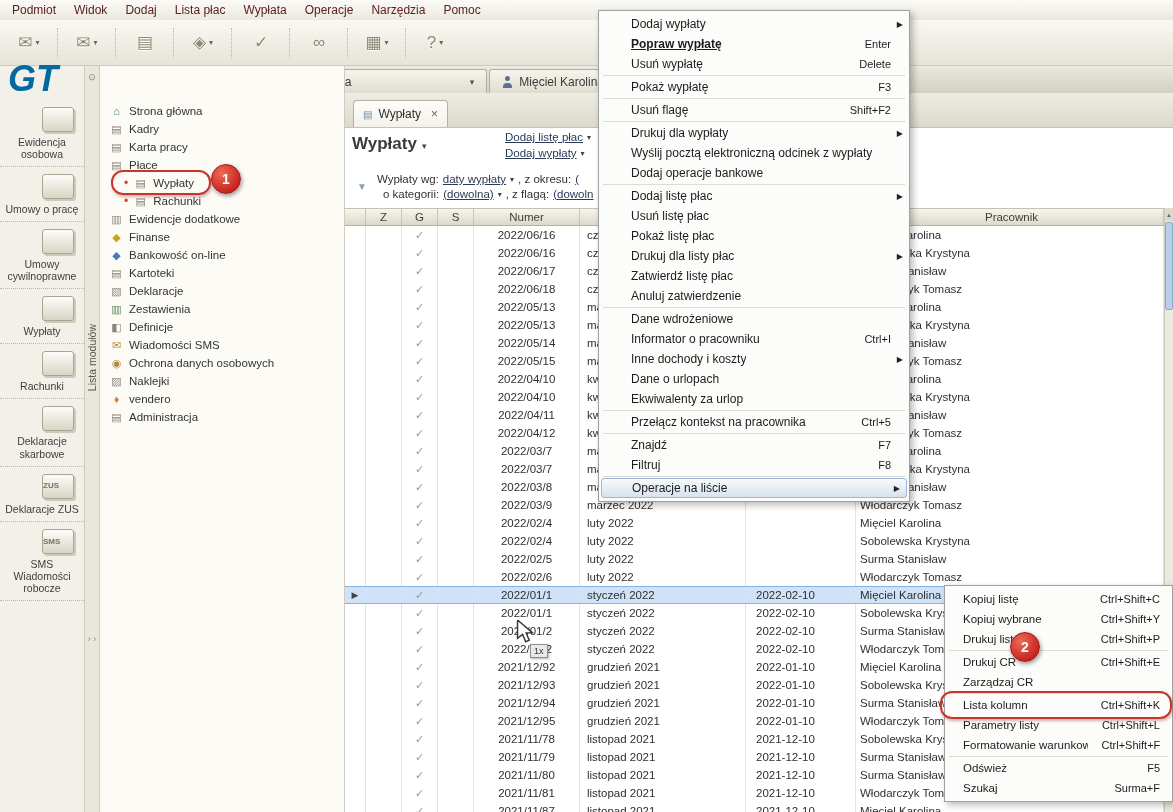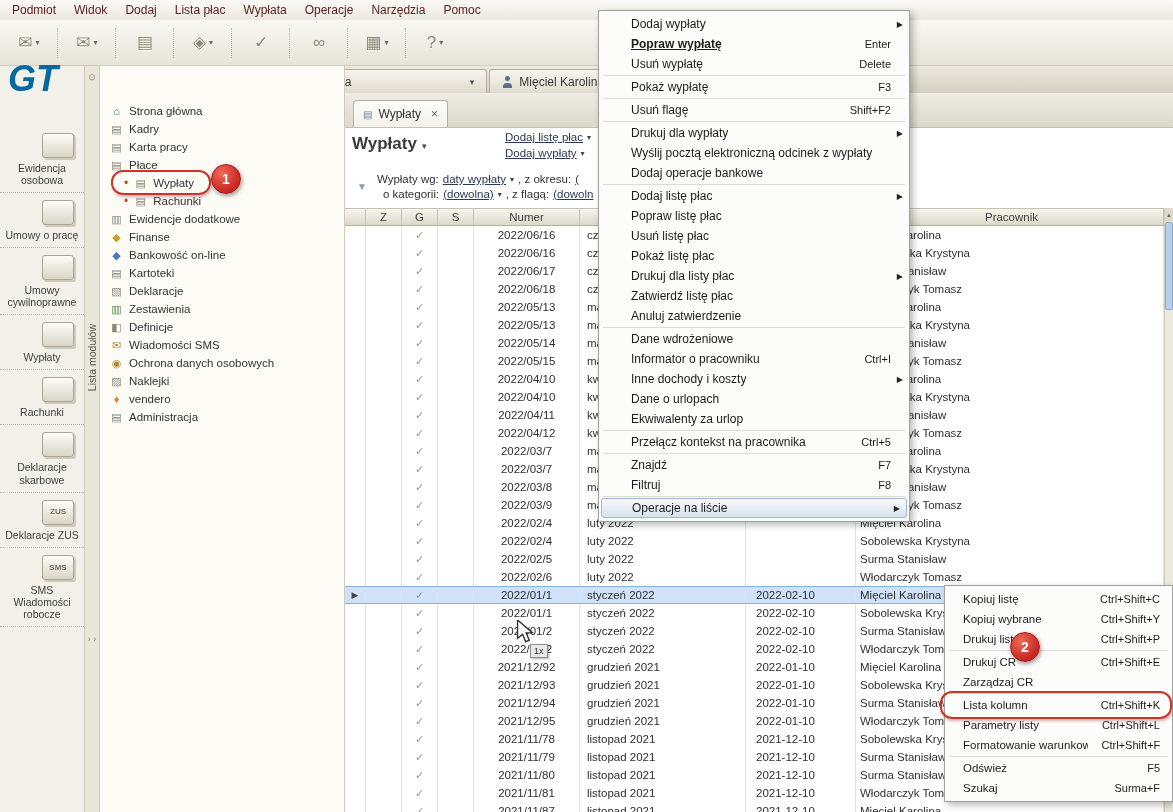--- a/index.html
+++ b/index.html
@@ -27,25 +27,25 @@
   .t1{width:118px}.t2{width:238px}.t3{width:215px}
   .tabcaret{margin-left:auto;font-size:9px;color:#555;}
   .gicon{display:inline-flex;align-items:flex-end;height:12px;}
   .person{width:11px;height:12px;display:inline-block;position:relative;}
   .person::before{content:"";position:absolute;top:0;left:3px;width:5px;height:5px;border-radius:50%;background:#708a5c;}
   .person::after{content:"";position:absolute;bottom:0;left:1px;width:9px;height:5px;border-radius:4px 4px 0 0;background:#708a5c;}
   .person.blue::before,.person.blue::after{background:#5c6f91;}
   .p2{margin-left:-7px;filter:brightness(1.15);}
   
   .rail{position:absolute;left:0;top:66px;width:85px;bottom:0;background:#f2f0e8;border-right:1px solid #cfccbe;
-    box-sizing:border-box;padding-top:60px;}
+    box-sizing:border-box;padding-top:34px;}
   .ritem{display:flex;flex-direction:column;align-items:center;padding:7px 2px 6px;border-bottom:1px dotted #bdb9aa;
     font-size:10.5px;line-height:1.15;text-align:center;color:#3e3e3e;}
   .card-icon{width:30px;height:23px;background:linear-gradient(#fdfcf8,#d9d5c6);border:1px solid #a9a593;border-radius:3px;
-    box-shadow:2px 2px 0 rgba(160,155,135,.45);margin-bottom:4px;display:flex;align-items:center;justify-content:center;margin-left:32px;}
+    box-shadow:2px 2px 0 rgba(160,155,135,.45);margin-bottom:4px;display:flex;align-items:center;margin-left:32px;}
   .card-icon i{font-style:normal;font-size:8px;font-weight:bold;color:#77725f;}
   
   .modstrip{position:absolute;left:85px;top:66px;width:15px;bottom:0;background:#e9e6da;border-right:1px solid #cfccbe;
     display:flex;flex-direction:column;align-items:center;box-sizing:border-box;padding:6px 0;}
   .pin{font-size:9px;color:#8a8674;}
   .striplabel{writing-mode:vertical-rl;transform:rotate(180deg);font-size:10.5px;color:#555;margin-top:auto;margin-bottom:auto;}
   .chev{font-size:9px;color:#8a8674;line-height:1.4;text-align:center;margin-bottom:160px;}
   .tree{position:absolute;left:100px;top:66px;width:245px;bottom:0;background:#fcfbf6;border-right:1px solid #cfccbe;
     box-sizing:border-box;padding-top:36px;font-size:11.5px;}
   .titem{height:18px;display:flex;align-items:center;gap:6px;padding-left:10px;color:#333;}
@@ -750,25 +750,20 @@
       <span class="ms"></span>
       <span class="ma"></span>
     </div>
     <div class="msep"></div>
     <div class="menui">
       <span class="ml">Dodaj listę płac</span>
       <span class="ms"></span>
       <span class="ma">▶</span>
     </div>
     <div class="menui">
-      <span class="ml">Popraw listę płac</span>
-      <span class="ms"></span>
-      <span class="ma"></span>
-    </div>
-    <div class="menui">
       <span class="ml">Usuń listę płac</span>
       <span class="ms"></span>
       <span class="ma"></span>
     </div>
     <div class="menui">
       <span class="ml">Pokaż listę płac</span>
       <span class="ms"></span>
       <span class="ma"></span>
     </div>
     <div class="menui">

